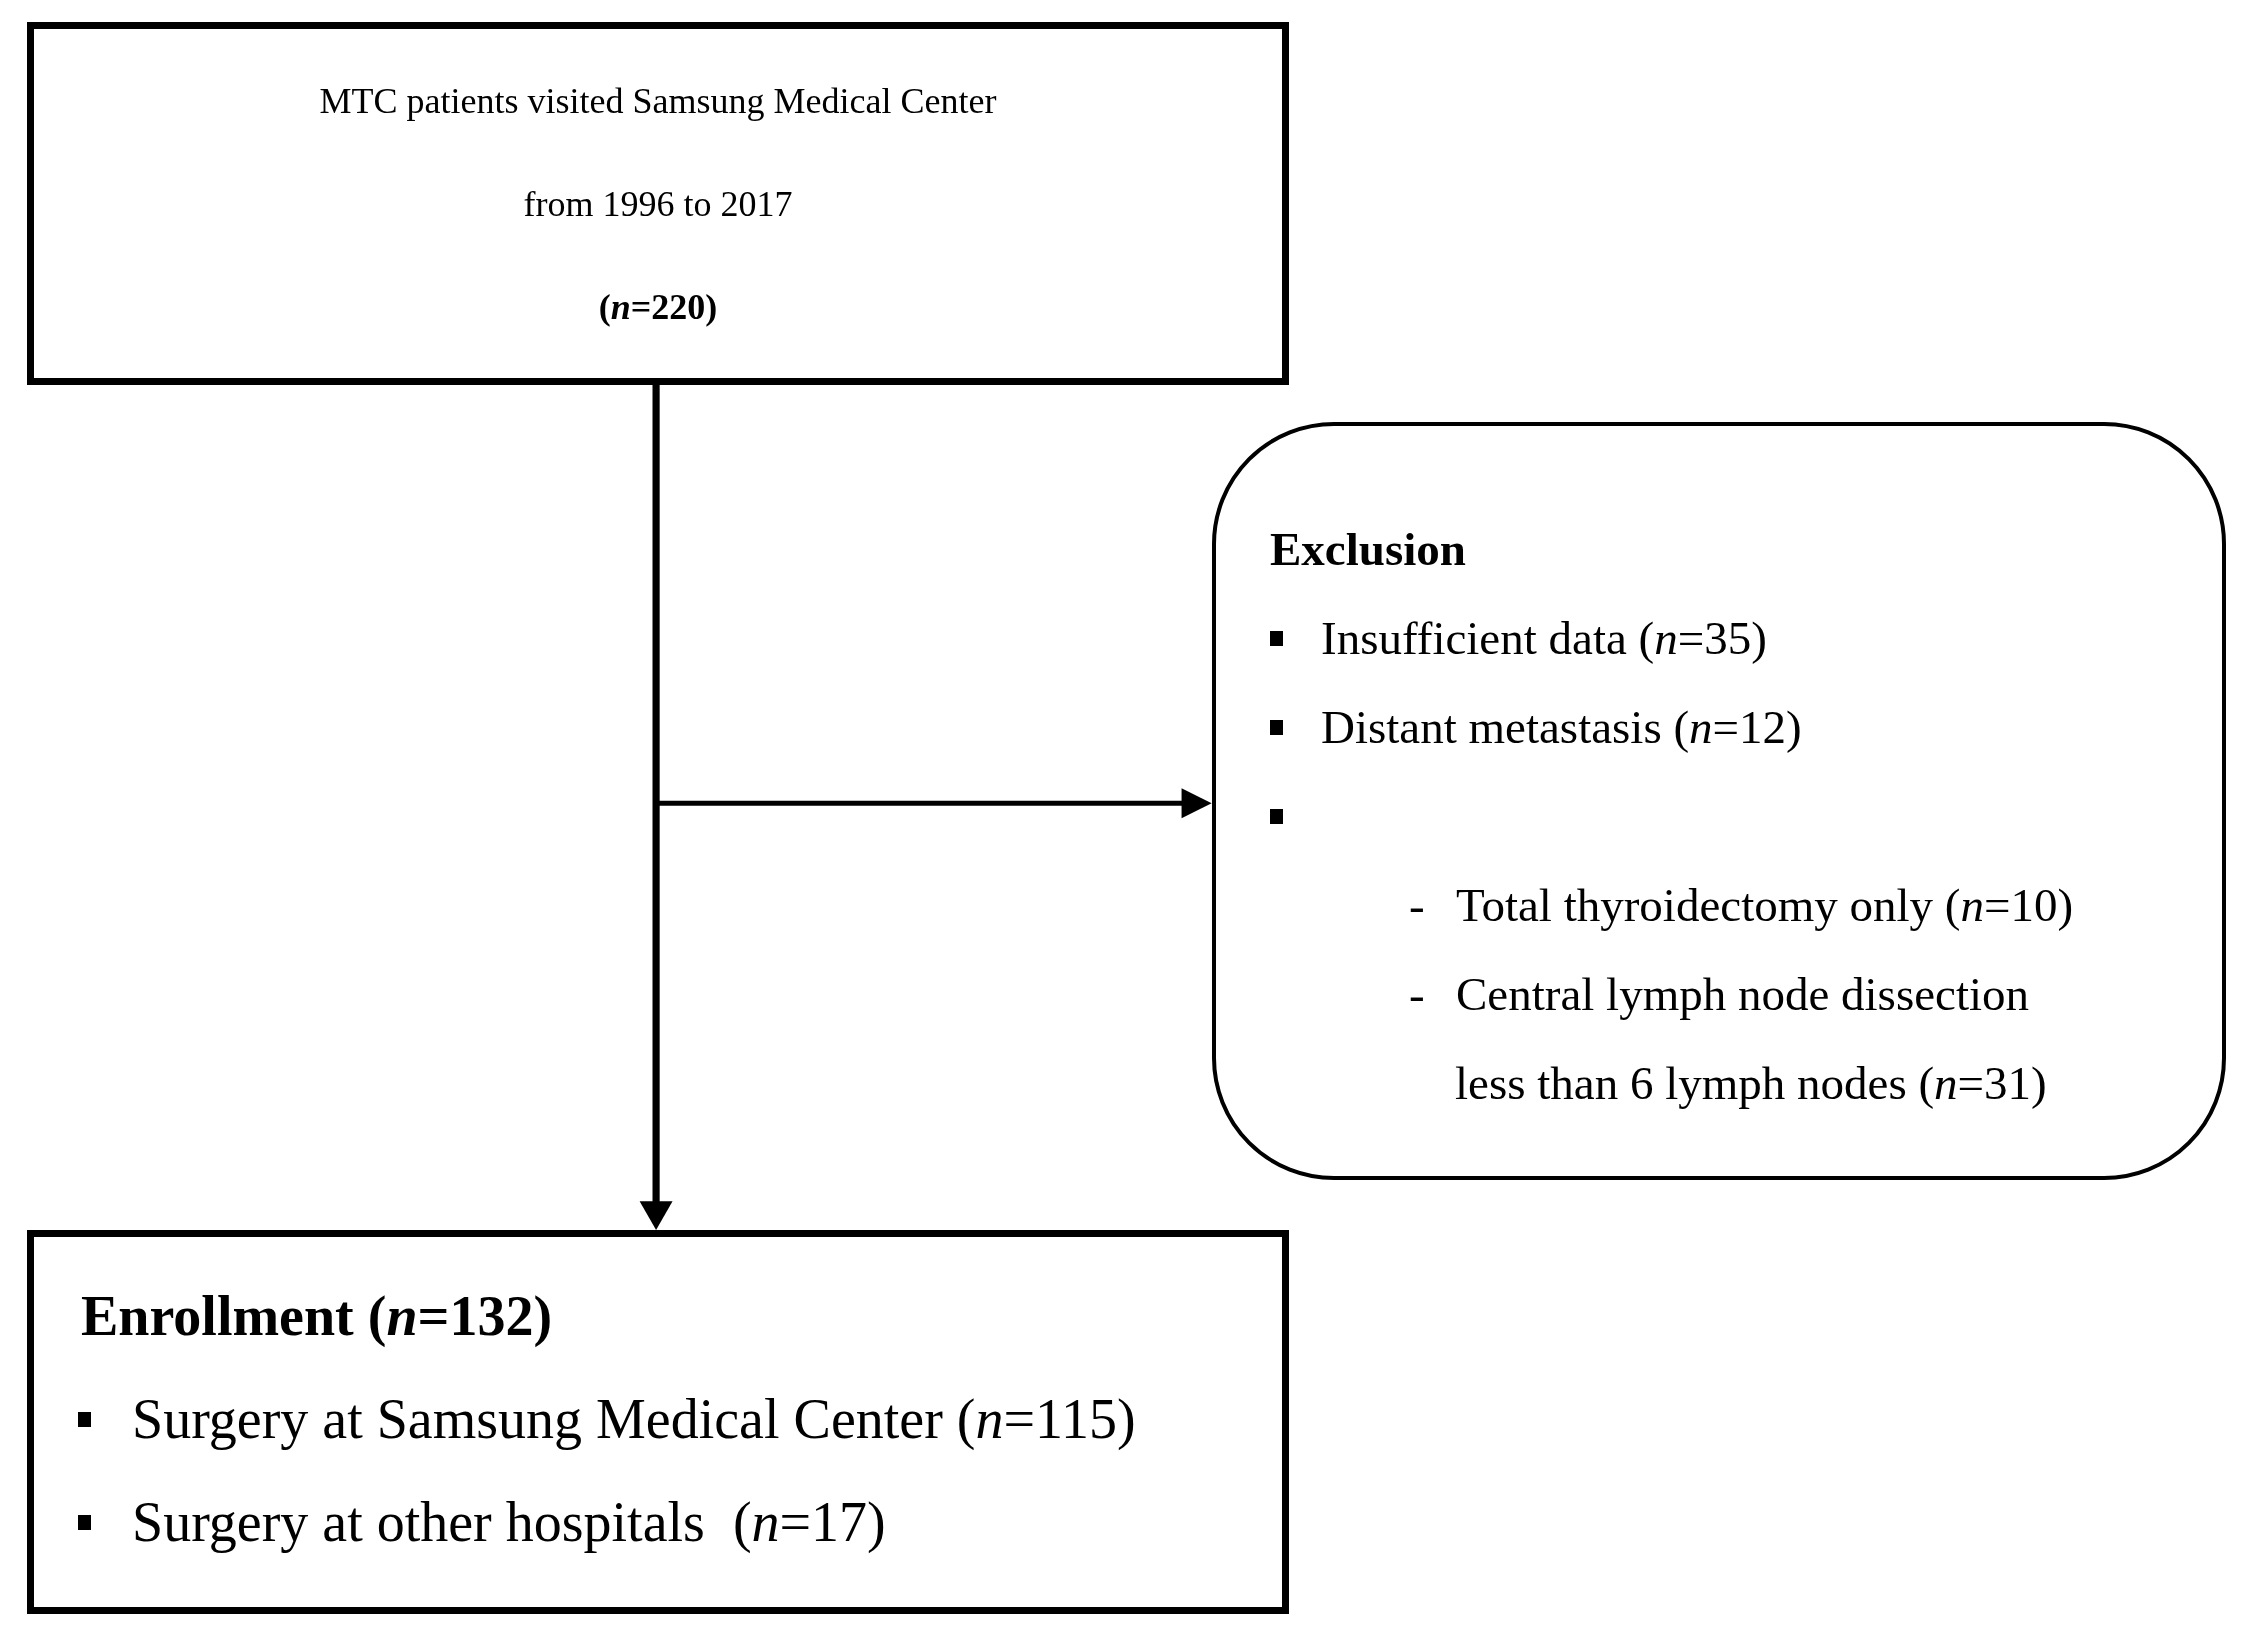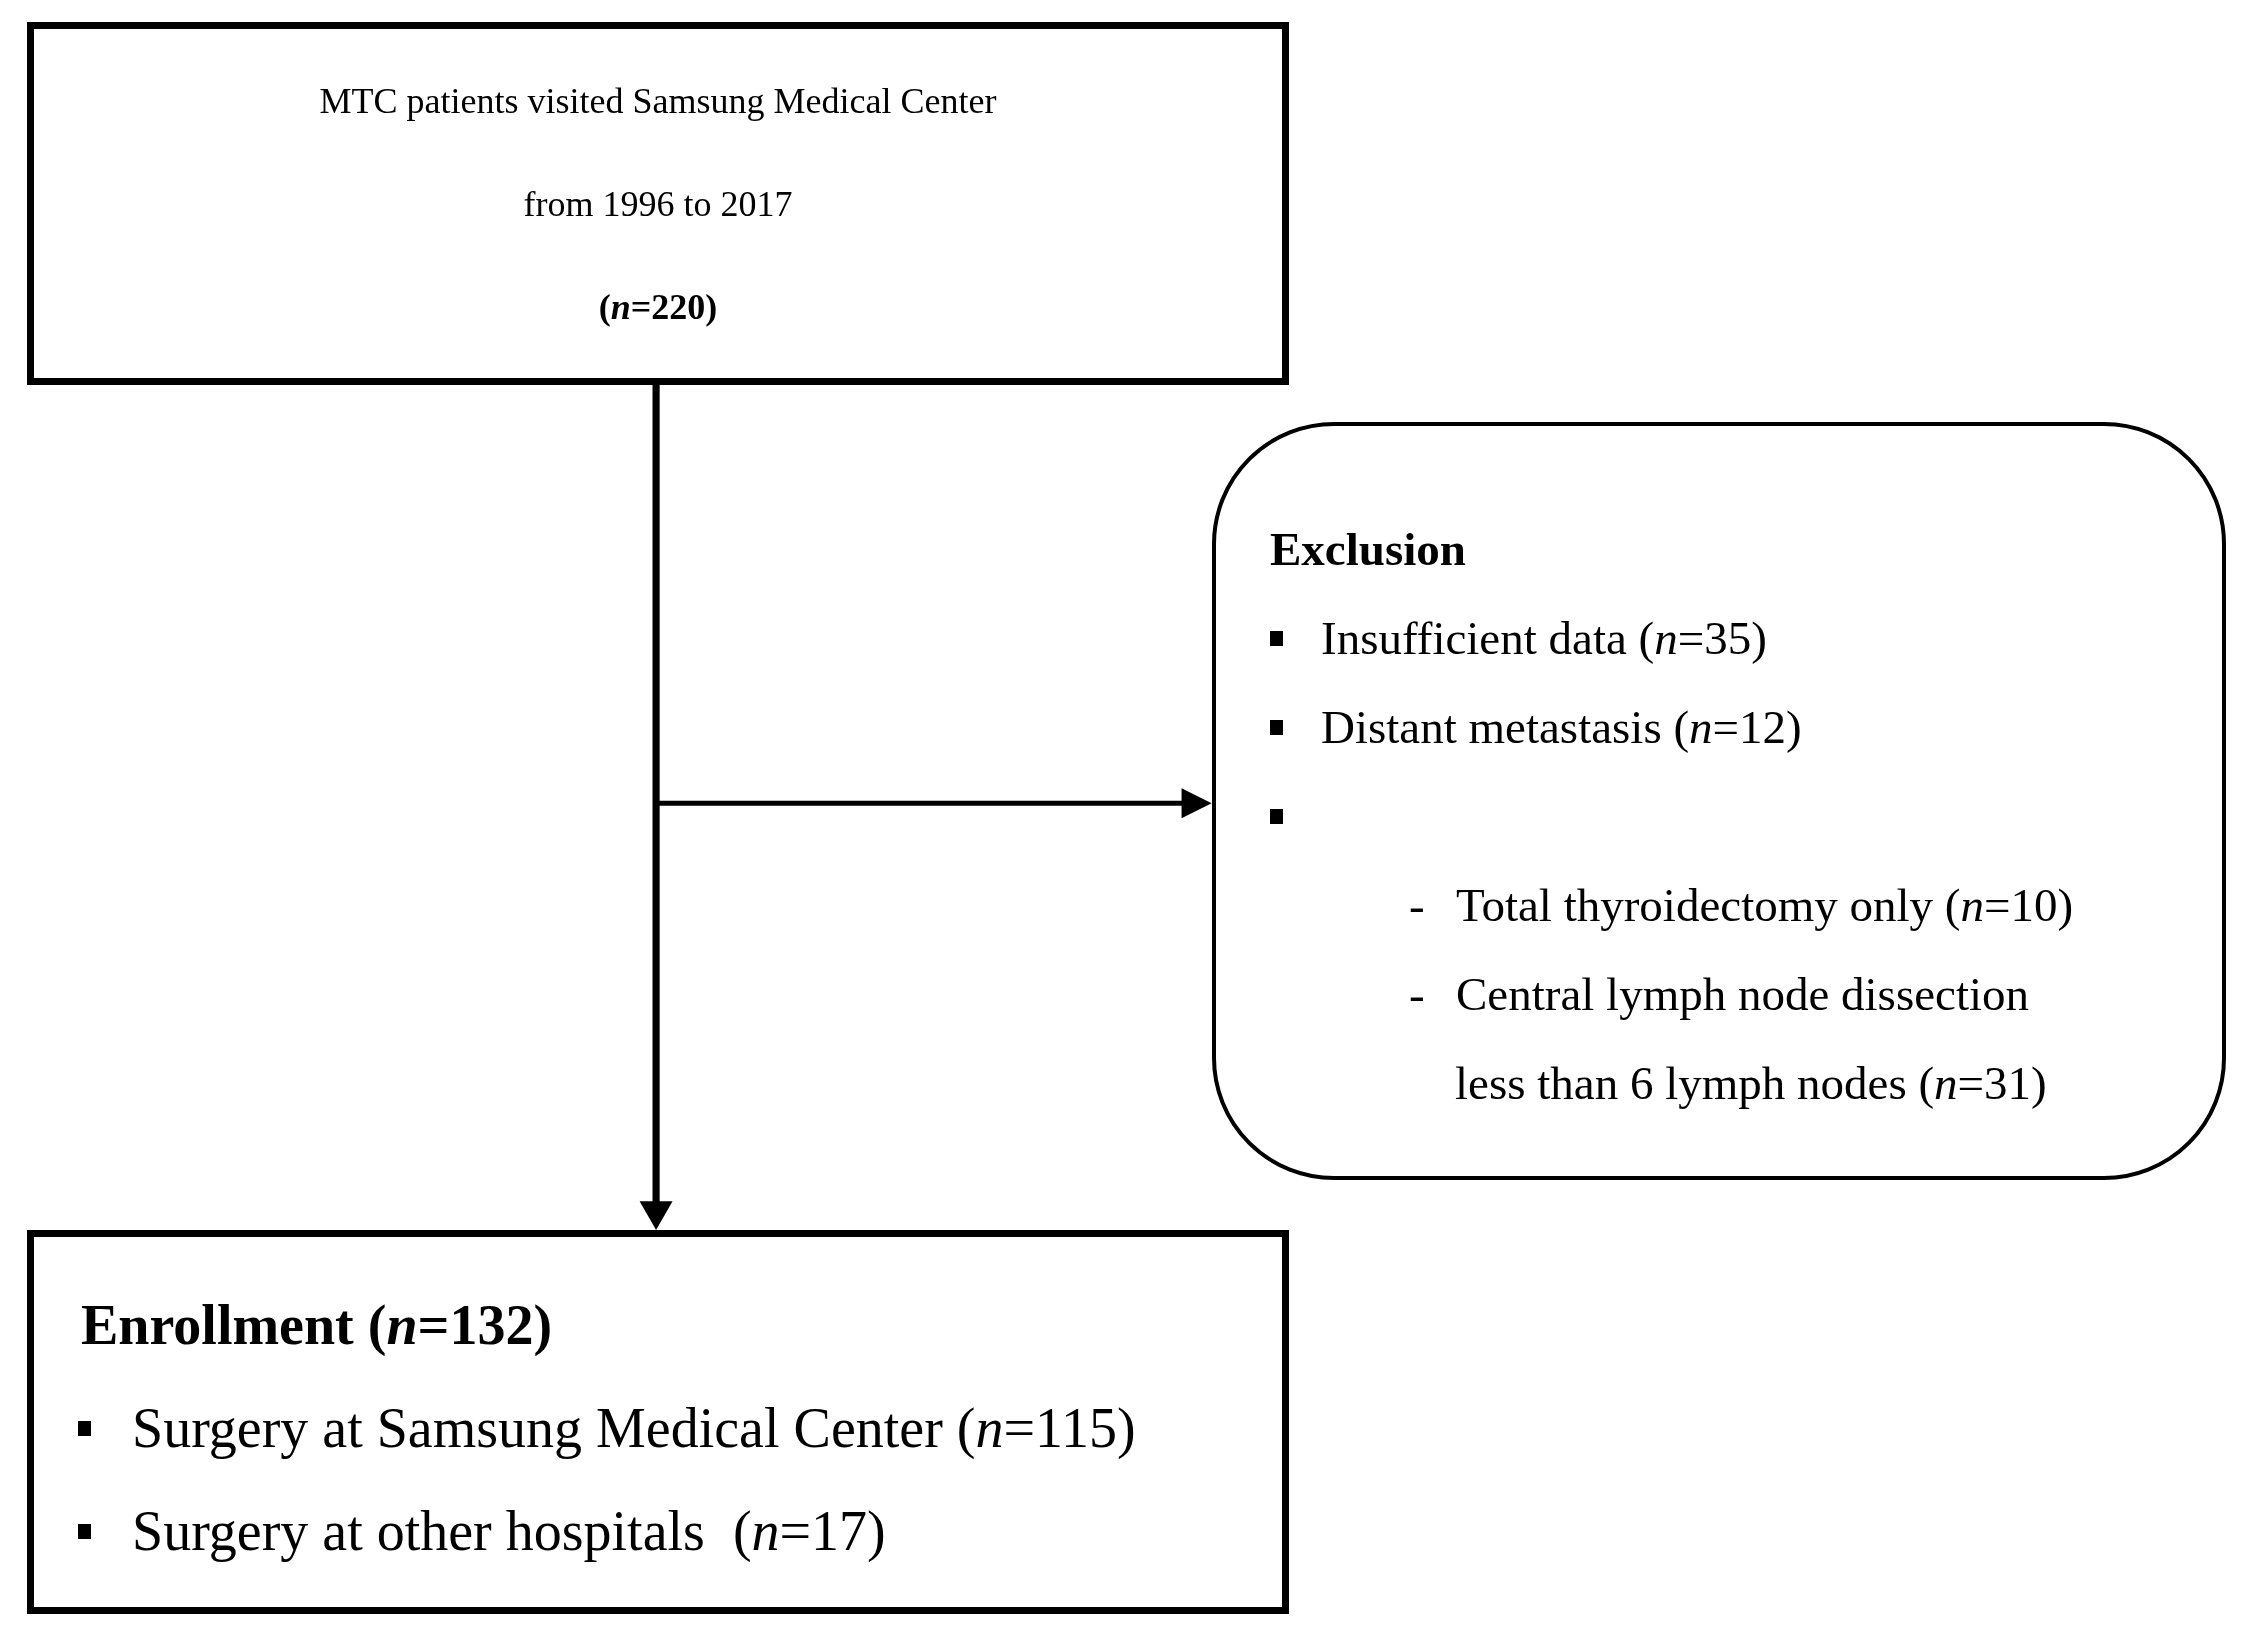--- a/index.html
+++ b/index.html
@@ -23,21 +23,21 @@
   #exclusion-box { left:1212px; top:422px; width:1014px; height:758px; font-size:47px; padding-top:79px; }
   .excl-row { height:89px; line-height:89px; display:flex; align-items:center; white-space:pre; }
   .excl-title { margin-left:54px; font-weight:bold; }
   .excl-bullet-row { margin-left:54px; }
   .excl-bullet-row .text { margin-left:38px; }
   .excl-dash-row { margin-left:193px; }
   .excl-dash-row .dash { display:inline-block; width:47px; font-weight:normal; }
   .excl-cont-row { margin-left:239px; }
 
   
-  #enrollment-box { left:27px; top:1230px; width:1262px; height:384px; font-size:56px; padding-top:37px; }
+  #enrollment-box { left:27px; top:1230px; width:1262px; height:384px; font-size:56px; padding-top:28px; }
   .enr-row { height:103px; line-height:103px; display:flex; align-items:center; white-space:pre; }
   .enr-title { margin-left:47px; font-weight:bold; }
   .enr-bullet-row { margin-left:44px; }
   .enr-bullet-row .text { margin-left:41px; }
 
   .bullet-square { display:inline-block; width:13px; height:14.3px; background:#000000; flex:0 0 auto; }
   .bold { font-weight:bold; }
   i.nvar { font-style:italic; }
   span.text, span.pre { white-space:pre; }
 

